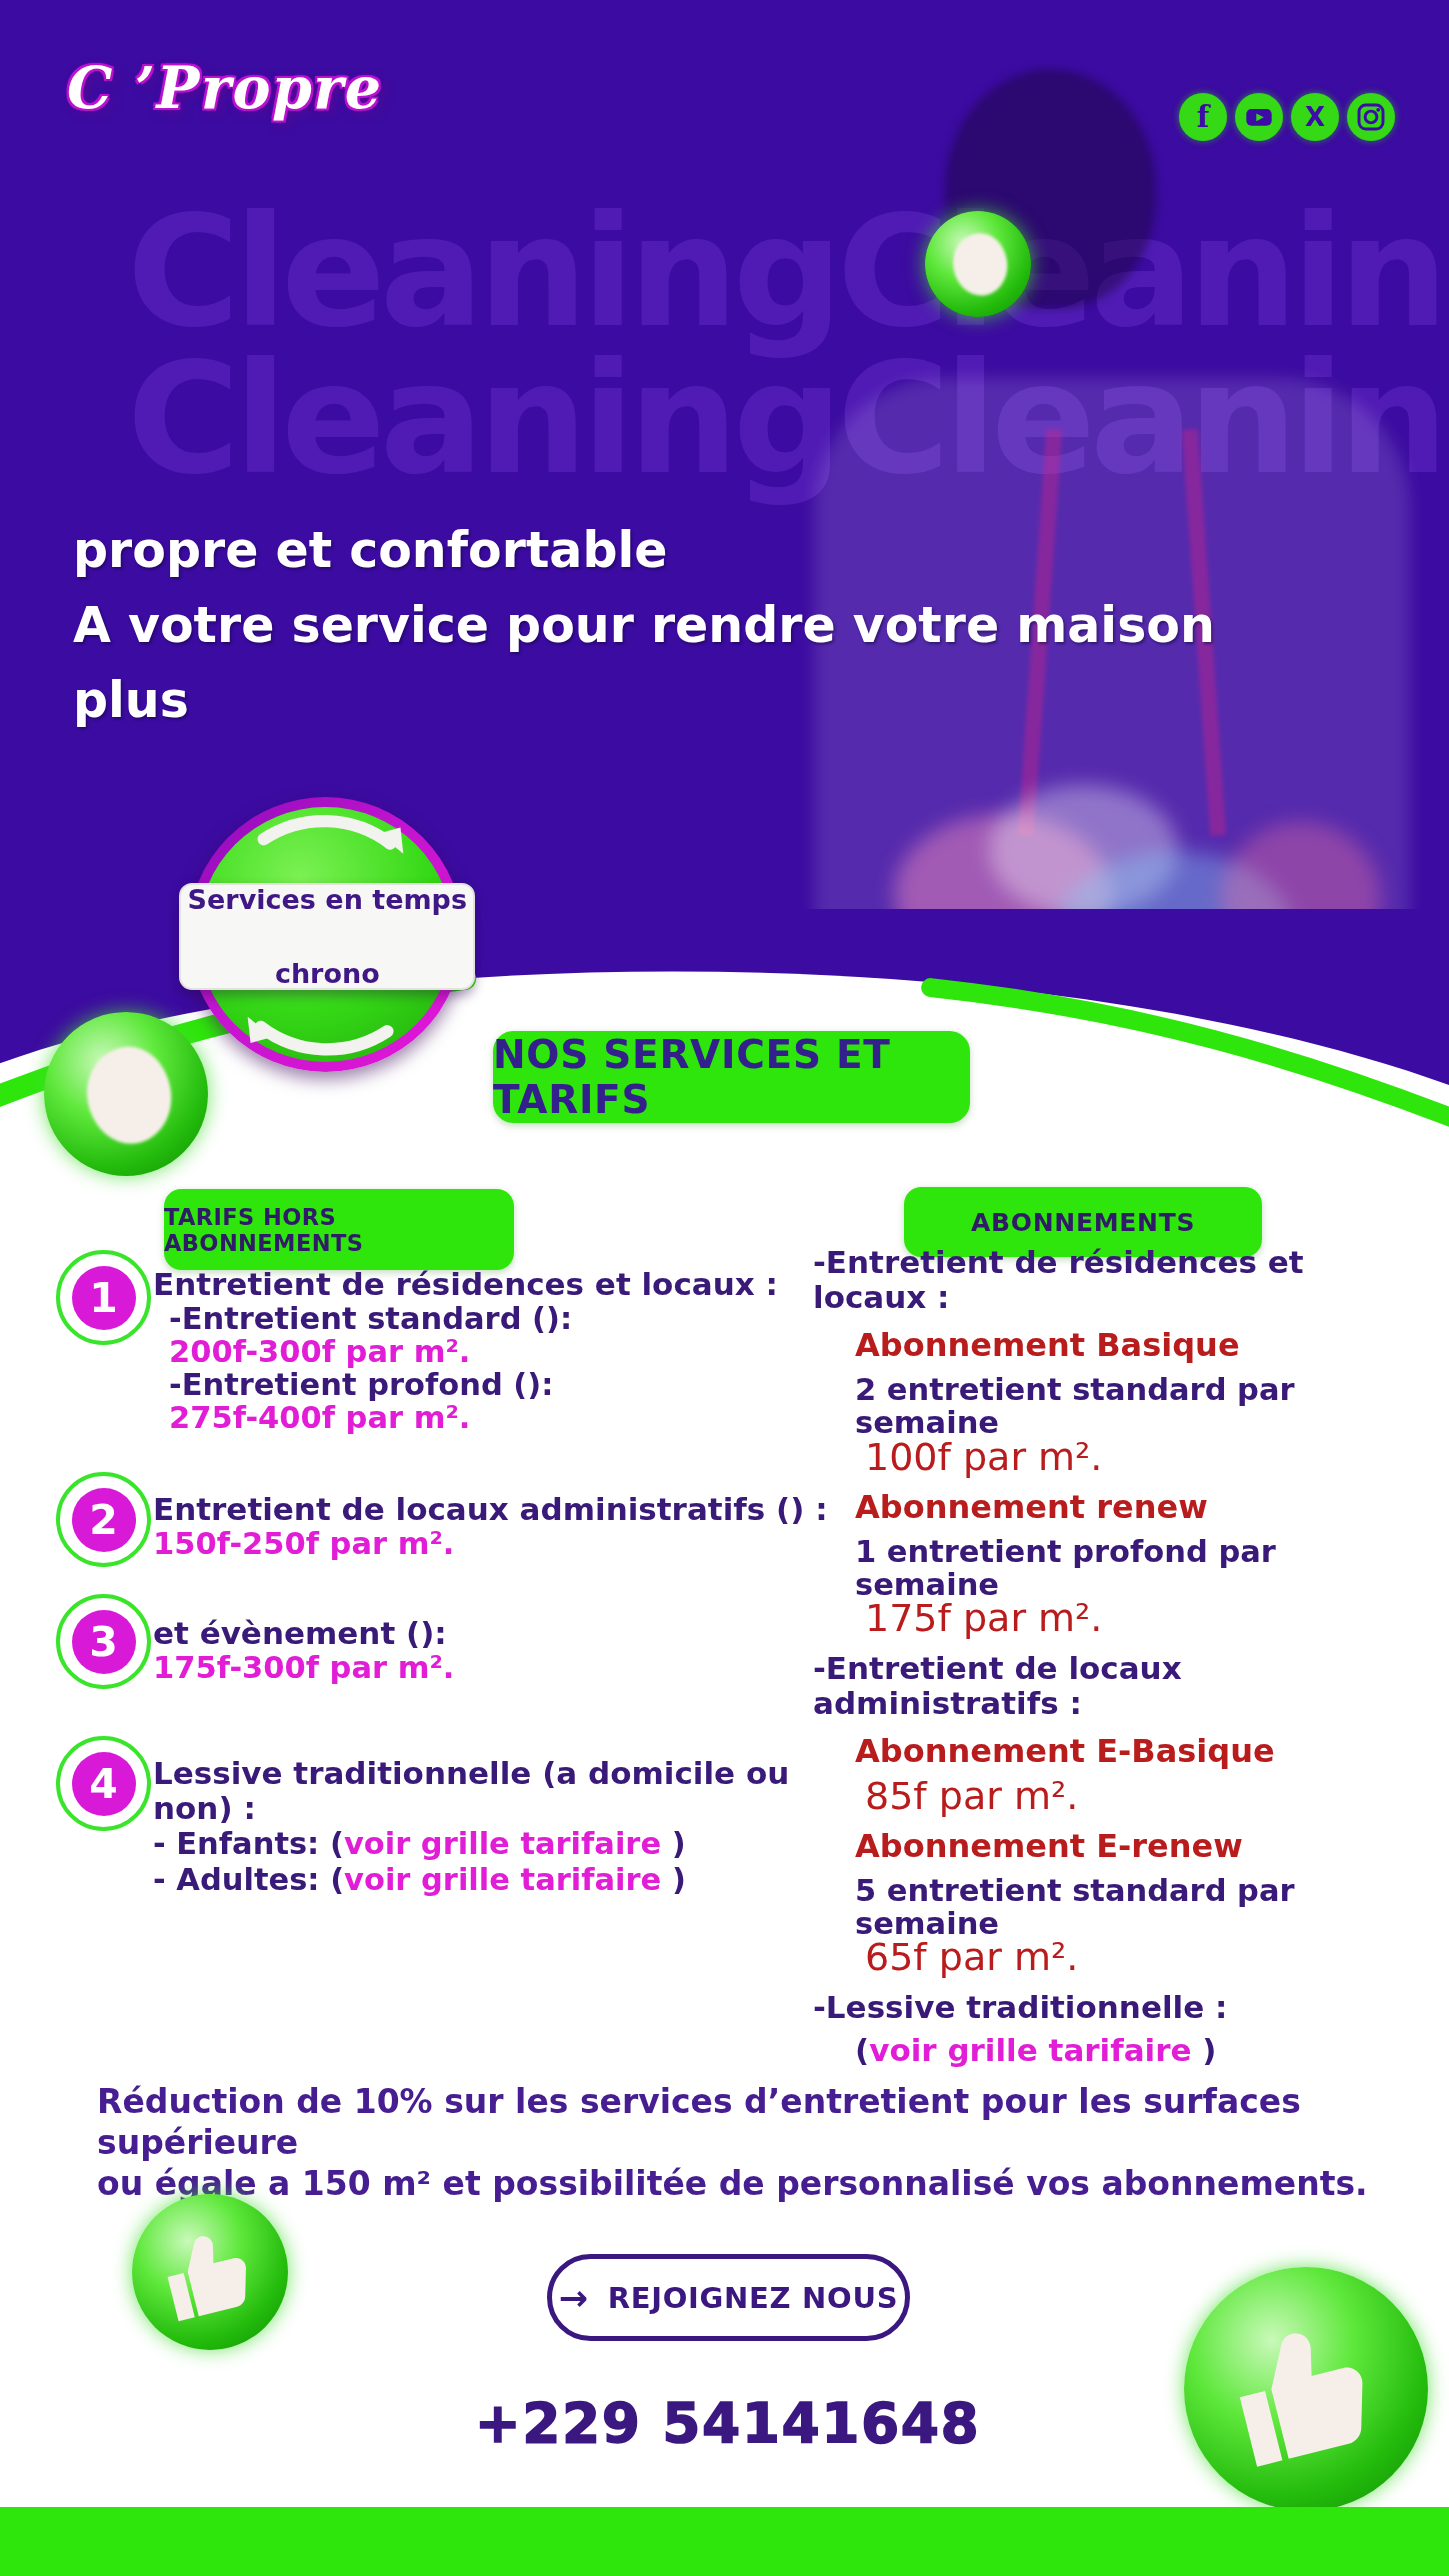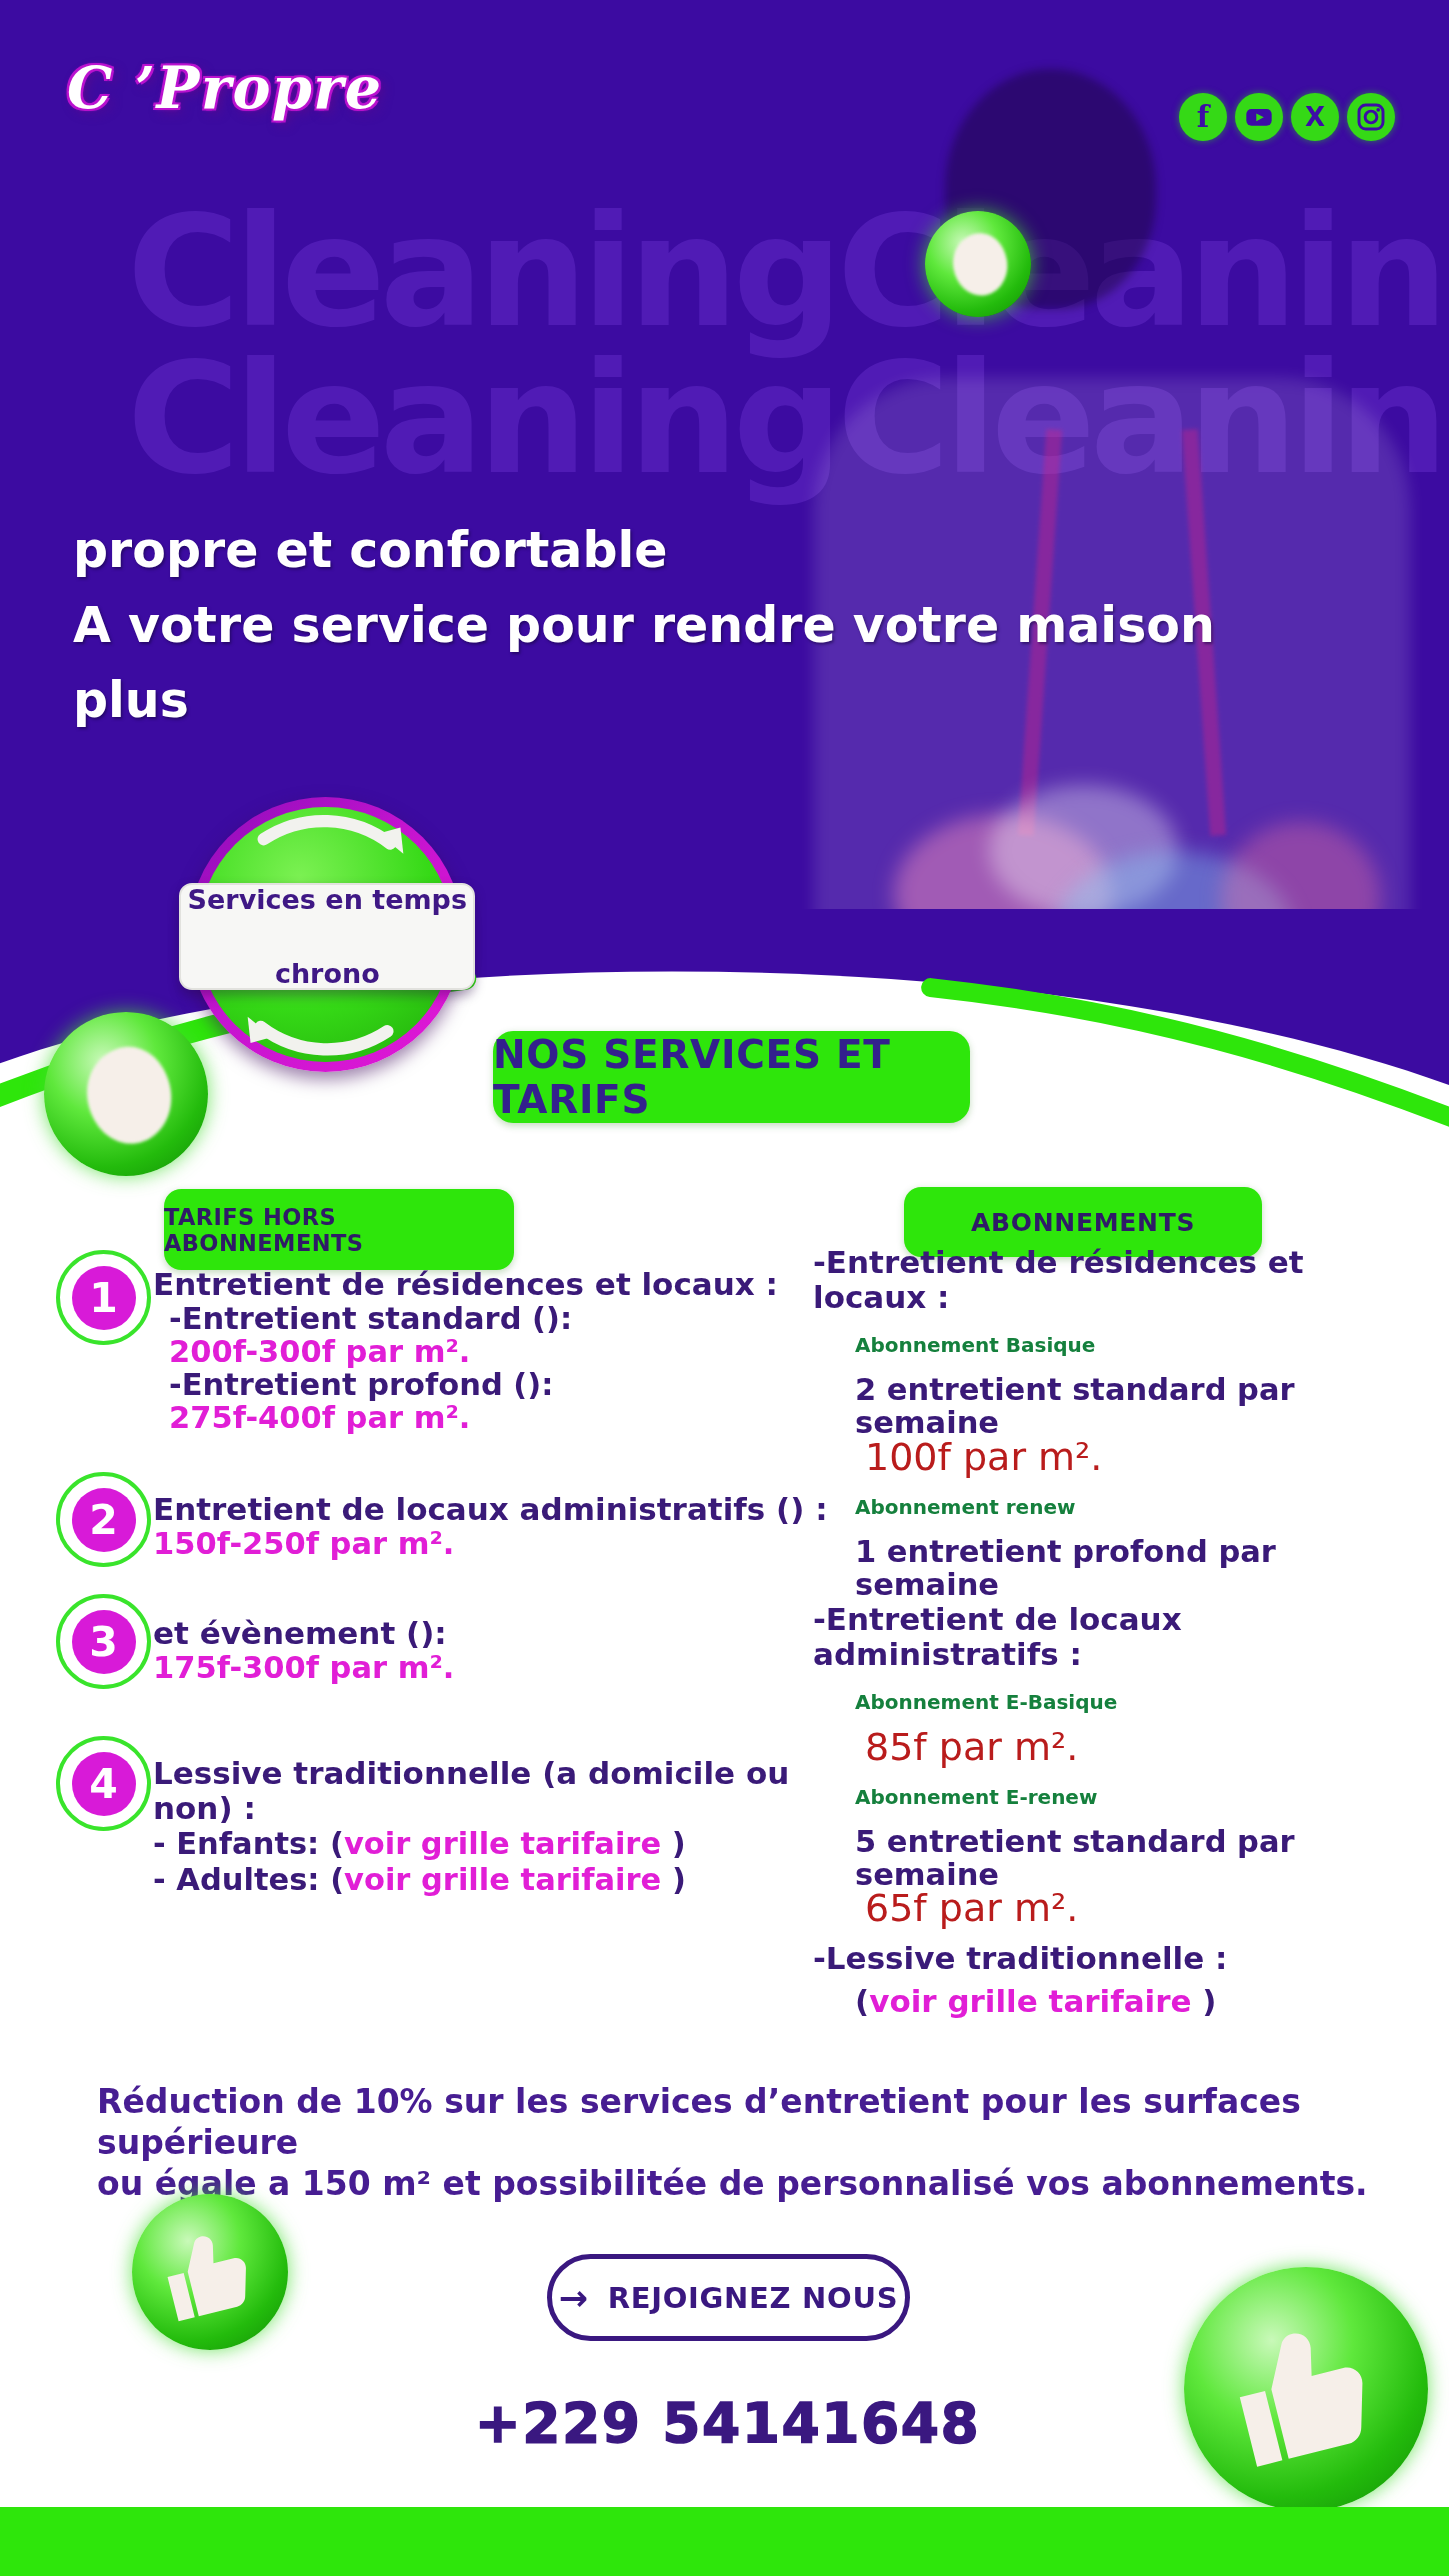--- a/index.html
+++ b/index.html
@@ -78,21 +78,21 @@
   .tarif-item{position:absolute;left:153px;width:683px;}
   .t-title{color:#3a1a78;font-weight:bold;font-size:31px;line-height:35px;}
   .t-dark{color:#3a1a78;font-weight:bold;font-size:30.5px;line-height:33px;padding-left:16px;}
   .t-pink{color:#e11ed6;font-weight:bold;font-size:30.5px;line-height:33px;padding-left:16px;}
   .t-sub{color:#3a1a78;font-weight:bold;font-size:30.5px;line-height:36px;}
   .t-sub .lnk{color:#e11ed6;}
 
   
   .abo-col{position:absolute;left:813px;top:1245px;width:596px;}
   .r-dash{color:#3a1a78;font-weight:bold;font-size:31px;line-height:35px;margin-bottom:13px;}
-  .r-pink-head{color:#15803d;font-weight:bold;font-size:20px;line-height:35px;padding-left:42px;margin:4.4px 0 10.2px;}
+  .r-pink-head{color:#b91c1c;font-weight:bold;font-size:32px;line-height:35px;padding-left:42px;margin:4.4px 0 10.2px;}
   .r-body{color:#3a1a78;font-weight:bold;font-size:30.5px;line-height:33px;padding-left:42px;margin-bottom:1.5px;}
   .r-pink{color:#b91c1c;font-weight:normal;font-size:38px;line-height:33px;padding-left:52px;margin-bottom:16px;}
   .r-paren{color:#3a1a78;font-weight:bold;font-size:31px;padding-left:42px;margin-top:7px;}
   .r-paren .lnk{color:#e11ed6;}
 
   
   .promo{position:absolute;left:97px;top:2081px;width:1280px;color:#471d92;font-weight:bold;
     font-size:33px;line-height:41px;}
   .cta{position:absolute;left:547px;top:2254px;width:353px;height:77px;border:5.1px solid #3a1880;border-radius:44px;
     background:#ffffff;display:flex;align-items:center;justify-content:center;gap:19px;
@@ -227,20 +227,21 @@
     </div>
   </div>
 
   <div class="abo-col">
     <div class="r-dash">-Entretient de résidences et locaux :</div>
     <div class="r-pink-head">Abonnement Basique</div>
     <div class="r-body">2 entretient standard par semaine</div>
     <div class="r-pink">100f par m².</div>
     <div class="r-pink-head">Abonnement renew</div>
     <div class="r-body">1 entretient profond par semaine</div>
+    <div class="r-pink">175f par m².</div>
     <div class="r-dash">-Entretient de locaux administratifs :</div>
     <div class="r-pink-head">Abonnement E-Basique</div>
     <div class="r-pink">85f par m².</div>
     <div class="r-pink-head">Abonnement E-renew</div>
     <div class="r-body">5 entretient standard par semaine</div>
     <div class="r-pink">65f par m².</div>
     <div class="r-dash" style="margin-bottom:2.9px;">-Lessive traditionnelle  :</div>
     <div class="r-paren">
       <span>(</span><span class="lnk">voir grille tarifaire </span><span>)</span>
     </div>

